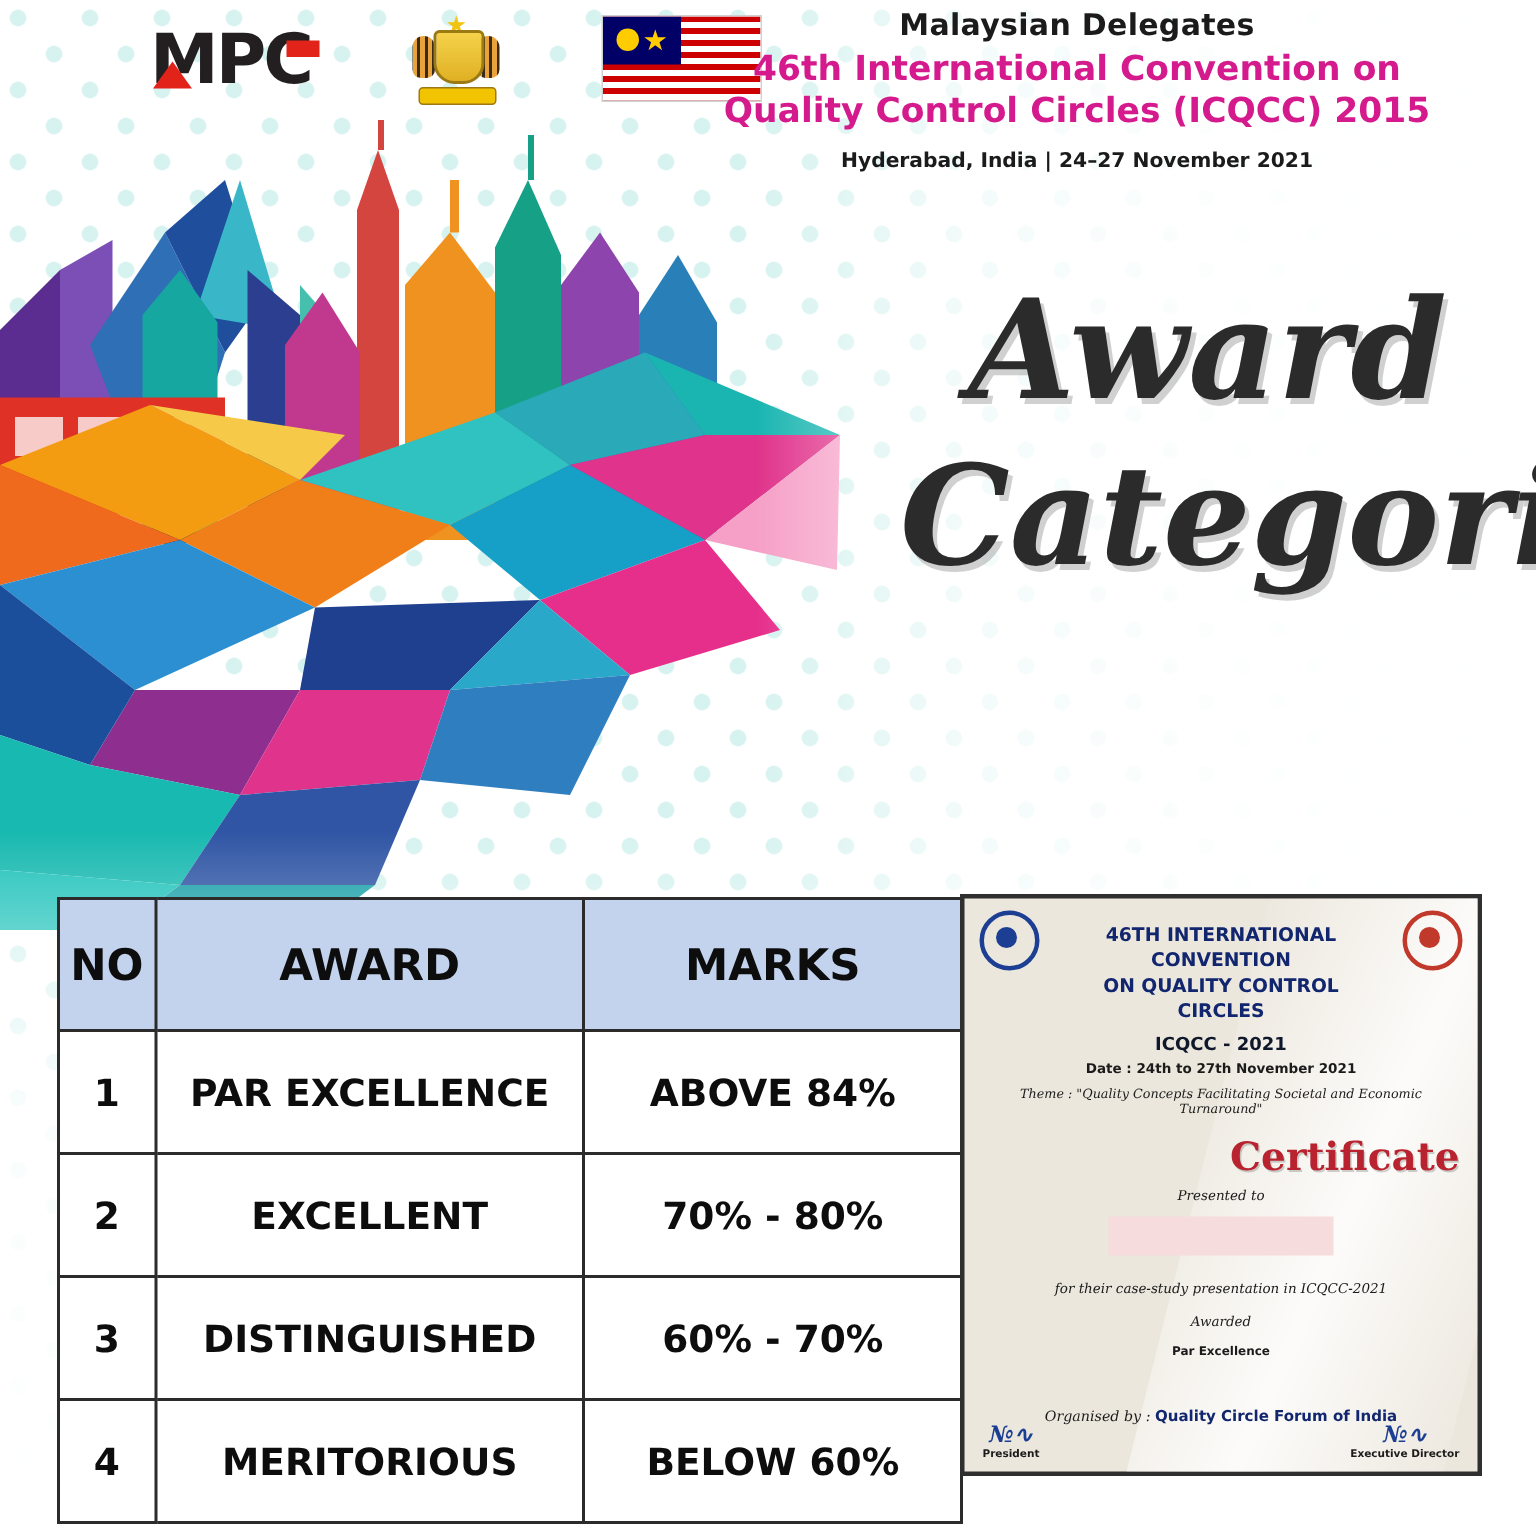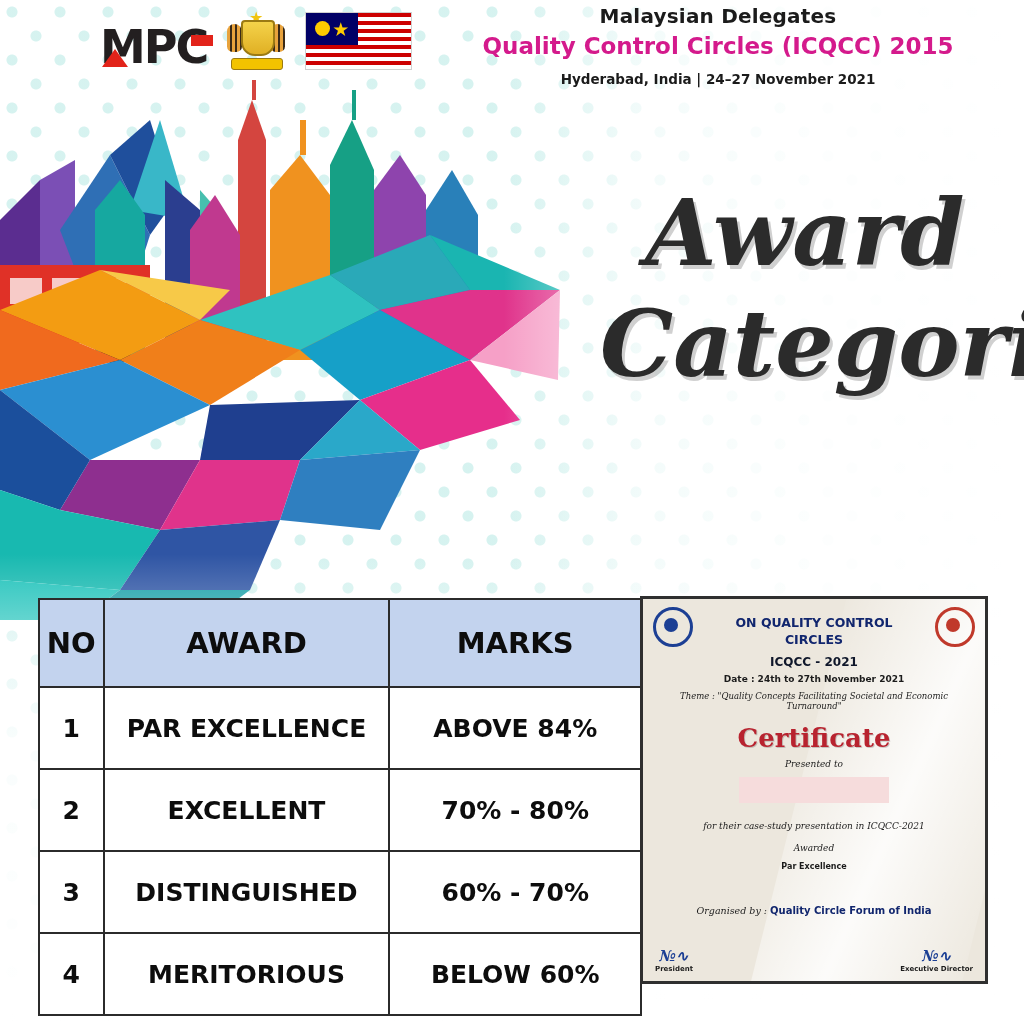--- a/index.html
+++ b/index.html
@@ -36,22 +36,22 @@
     left: 0; right: 0; bottom: 0;
     height: 470px;
     background: linear-gradient(to bottom, rgba(255,255,255,0) 0%, rgba(255,255,255,0.85) 40%, #ffffff 100%);
   }
 
   
   .logos {
     position: absolute;
     top: 8px; left: 100px;
     display: flex;
-    align-items: flex-end;
-    gap: 20px;
+    align-items: center;
+    gap: 68px;
   }
   .mpc {
     position: relative;
     font-weight: bold;
     font-size: 46px;
     letter-spacing: -2px;
     color: #231f20;
     font-family: "DejaVu Sans", sans-serif;
     line-height: 1;
   }
@@ -300,20 +300,21 @@
     font-style: italic;
     margin-top: 7px;
   }
   .cert .certword {
     font-size: 26px;
     font-weight: bold;
     color: #b8232f;
     margin-top: 12px;
     font-family: "DejaVu Serif", serif;
     text-shadow: 1px 1px 0 rgba(0,0,0,.18);
+    text-align: right;
   }
   .cert .present {
     font-size: 9px;
     font-style: italic;
     margin-top: 6px;
   }
   .cert .redact {
     width: 150px; height: 26px;
     background: #f6dcdc;
     margin: 8px auto 0 auto;
@@ -448,20 +449,21 @@
     <div class="stripes"></div>
     <div class="canton"></div>
     <div class="moon"></div>
     <div class="star14">★</div>
   </div>
 </div>
 
 <div class="header-text">
   <div class="l1">Malaysian Delegates</div>
   <div class="l2">
+    <div>46th International Convention on</div>
     <div>Quality Control Circles (ICQCC) 2015</div>
   </div>
   <div class="l3">Hyderabad, India | 24–27 November 2021</div>
 </div>
 
 <div class="script-title">
   <span class="w1">Award</span>
   <span class="w2">Categories</span>
 </div>
 
@@ -501,20 +503,21 @@
   <div class="sheen"></div>
   <div class="inner">
     <div class="logoL">
       <div class="ring"></div>
     </div>
     <div class="logoR">
       <div class="ring red"></div>
     </div>
 
     <div class="t1">
+      <div>46TH INTERNATIONAL CONVENTION</div>
       <div>ON QUALITY CONTROL CIRCLES</div>
     </div>
     <div class="t2">ICQCC - 2021</div>
     <div class="t3">Date : 24th to 27th November 2021</div>
     <div class="t4">Theme : "Quality Concepts Facilitating Societal and Economic Turnaround"</div>
 
     <div class="certword">Certificate</div>
     <div class="present">Presented to</div>
     <div class="redact"></div>
 

